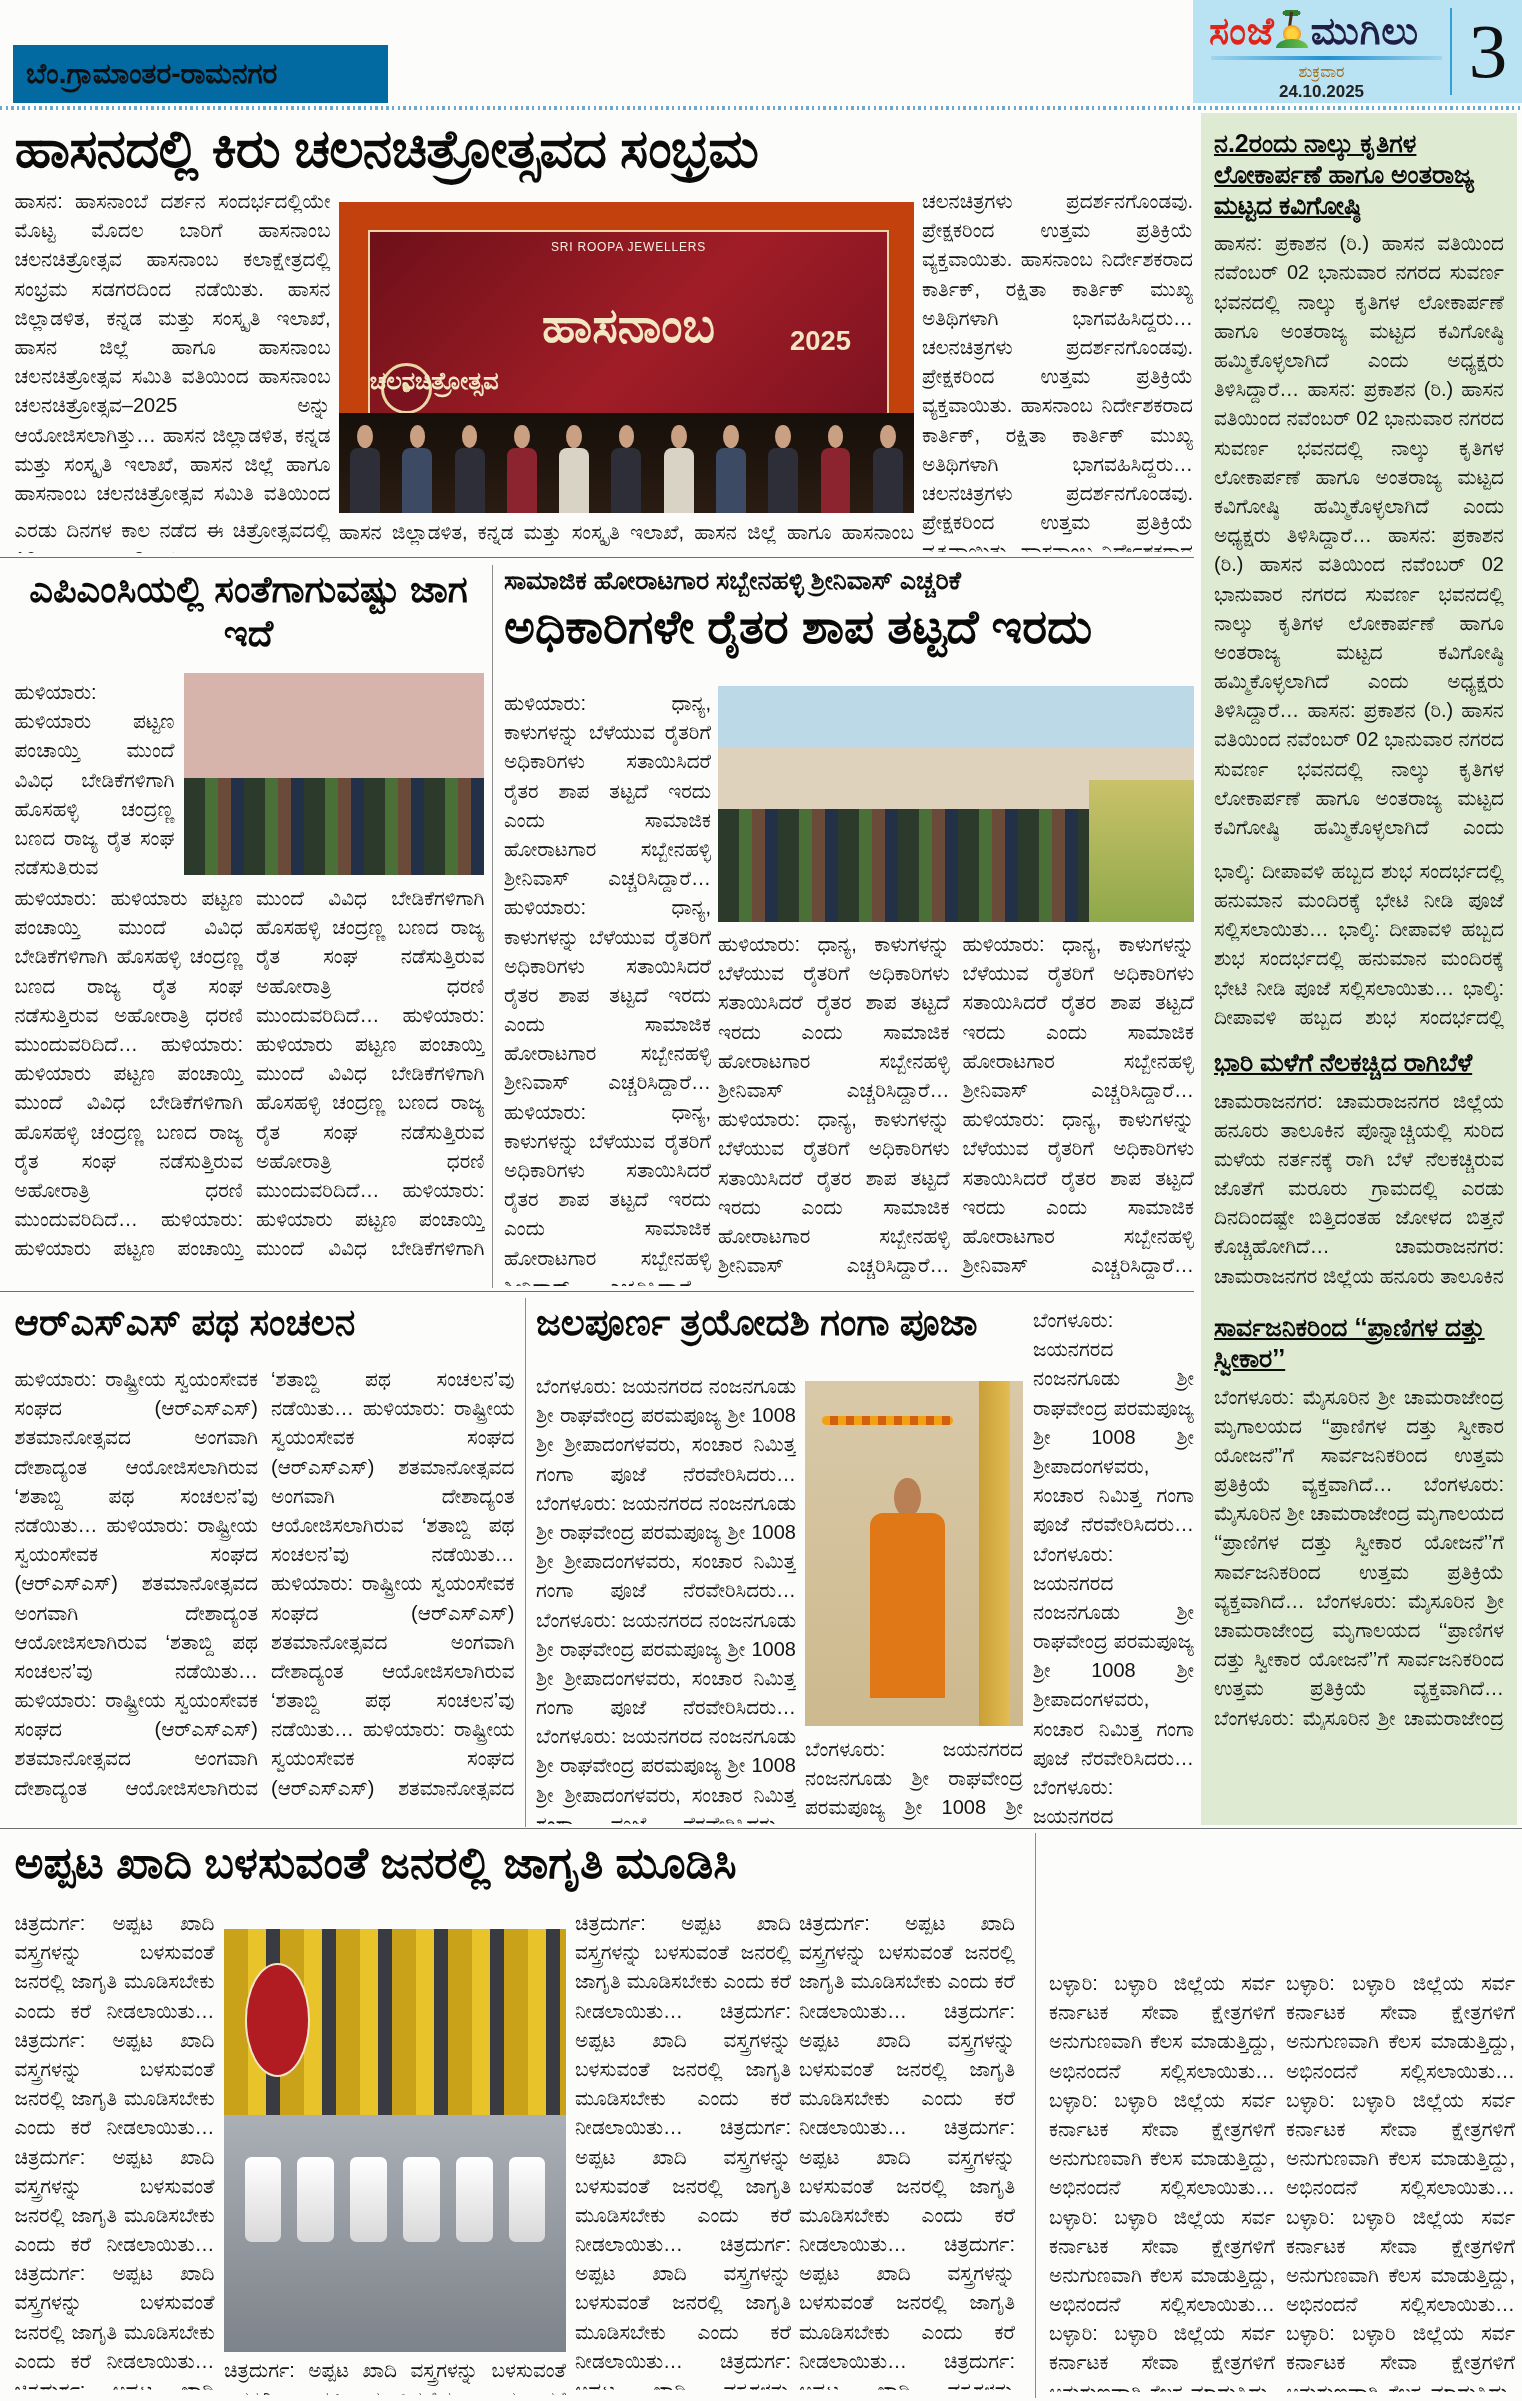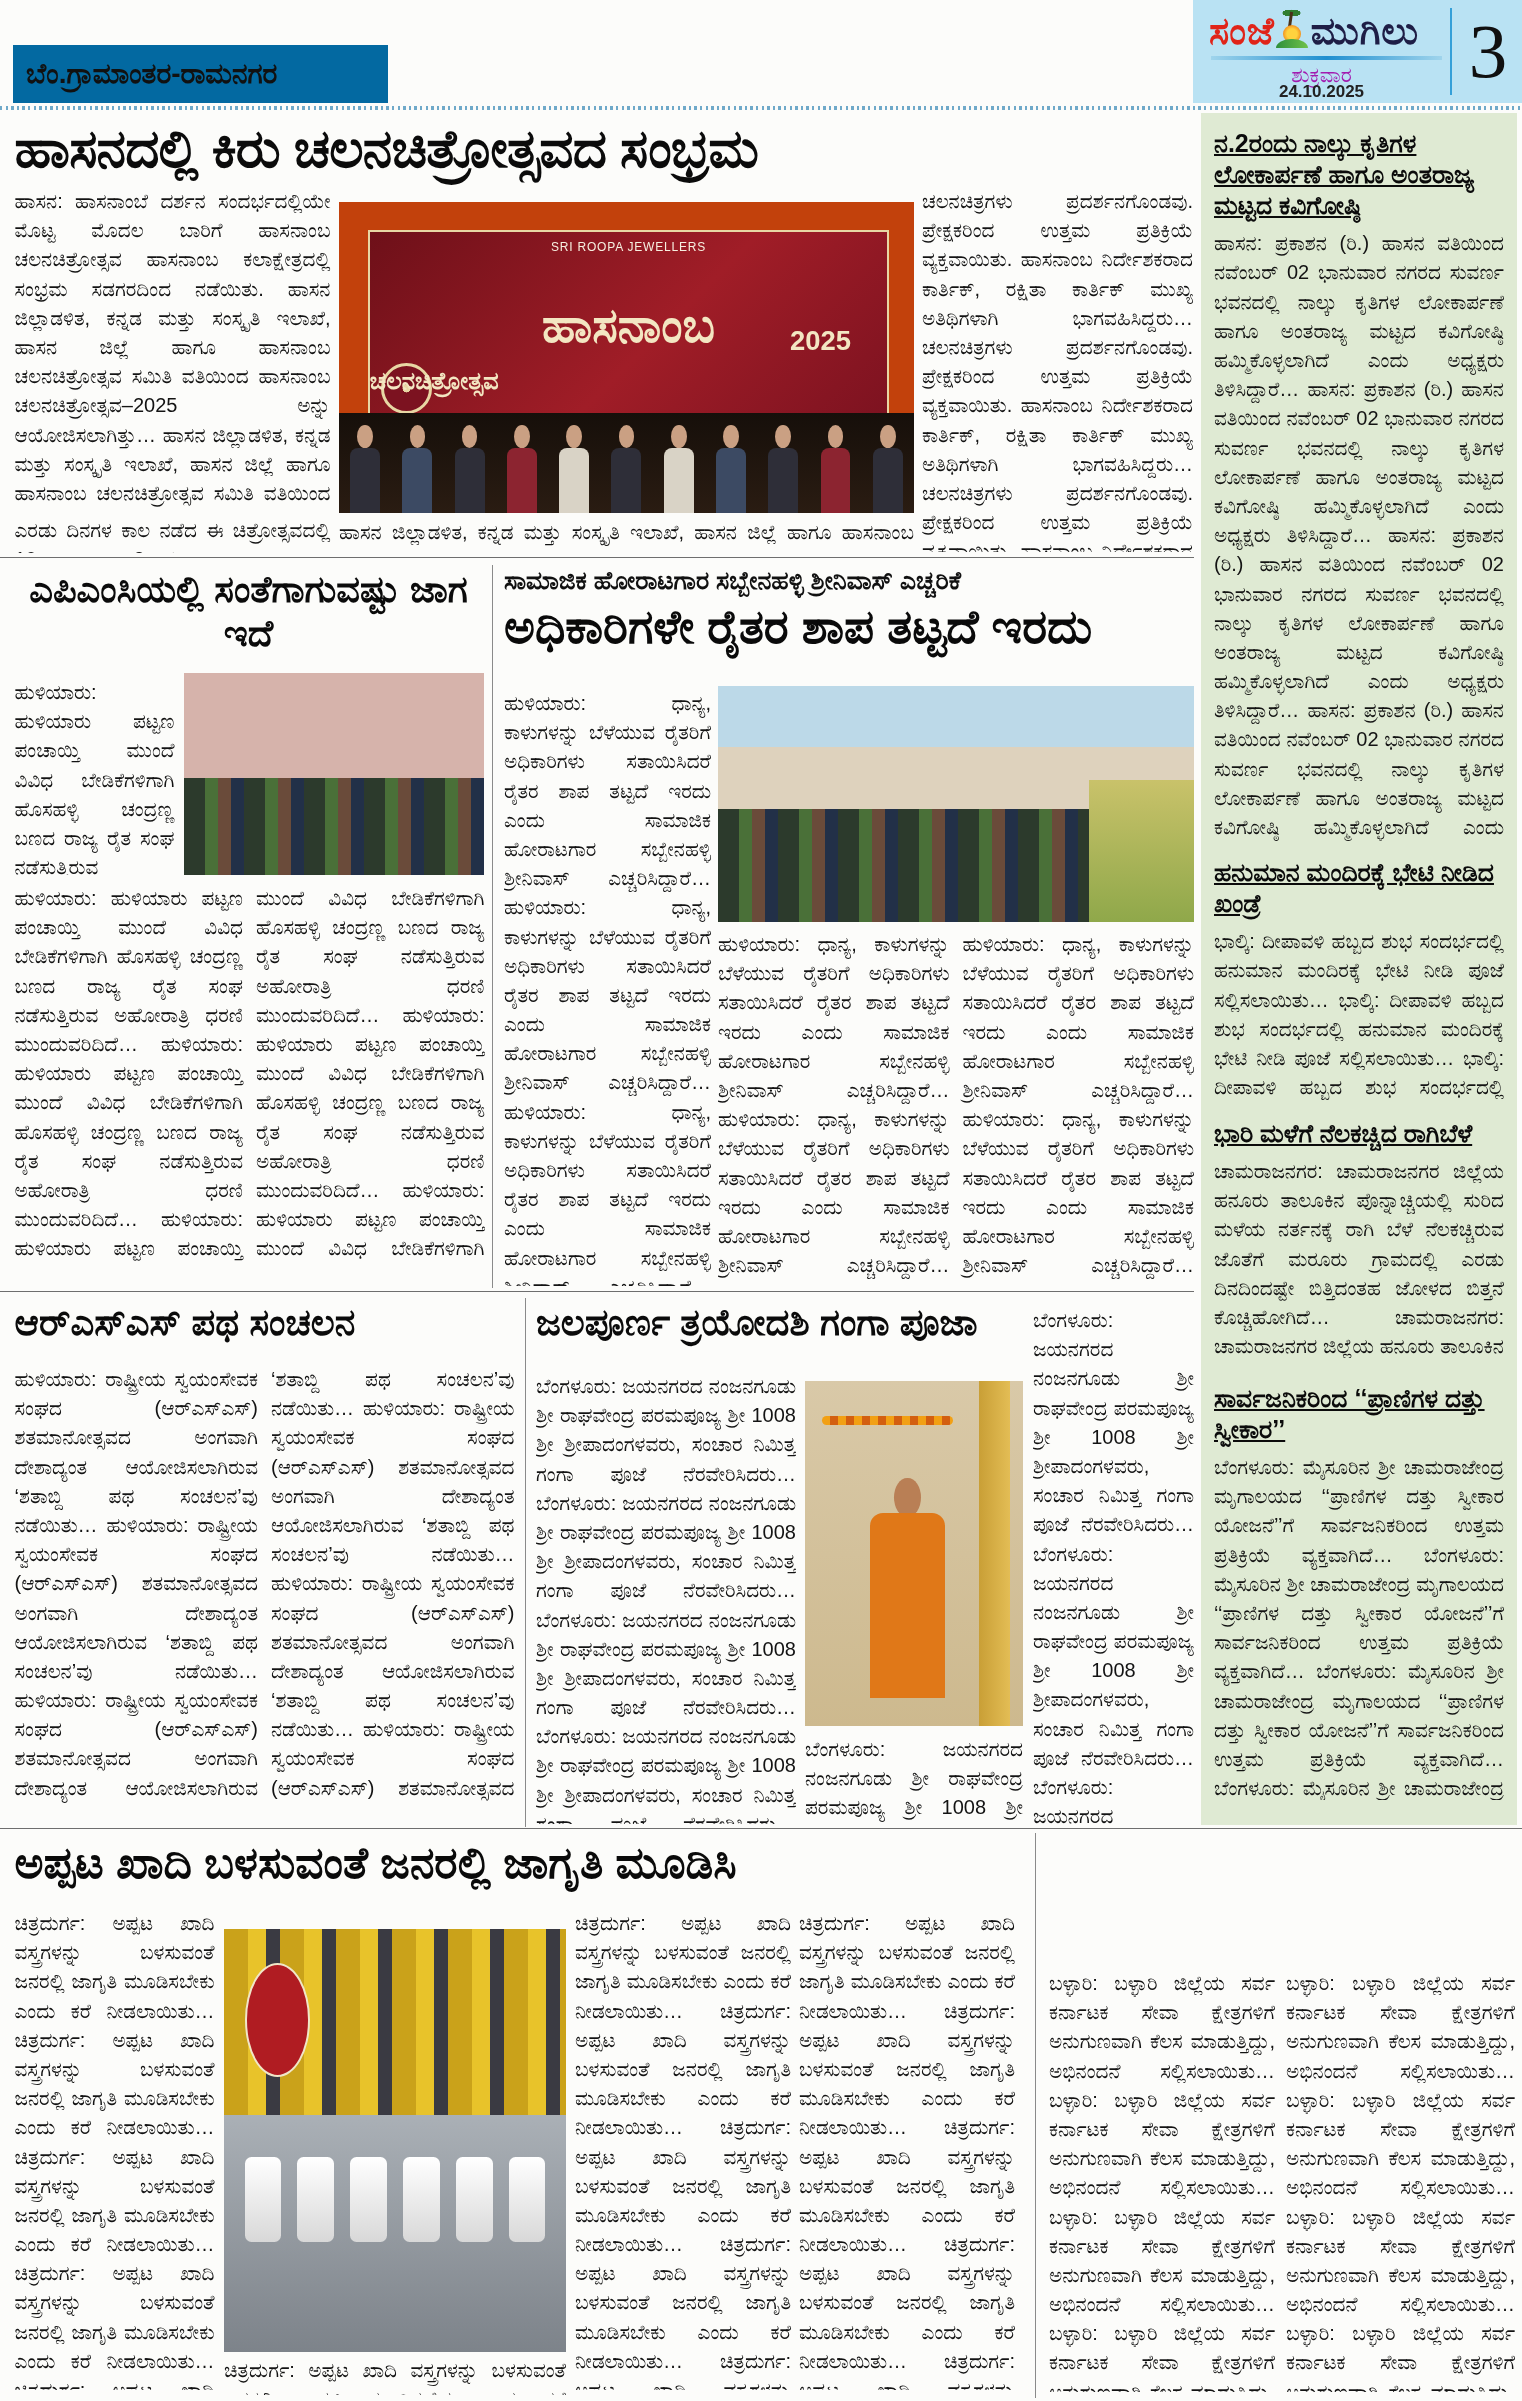--- a/index.html
+++ b/index.html
@@ -16,21 +16,21 @@
   .logo{display:inline-block;width:36px;height:36px;vertical-align:-4.8px;position:relative;}
   .logo .sun{position:absolute;left:8px;top:13px;width:18px;height:18px;border-radius:50%;
     background:radial-gradient(circle,#ffd23e 40%,#f08a1d 75%);}
   .logo .mound{position:absolute;left:1.6px;bottom:0;width:32px;height:9.7px;border-radius:50% 50% 0 0/100% 100% 0 0;
     background:linear-gradient(90deg,#2e8f3c,#6fc24a);}
   .logo .palm{position:absolute;left:14.5px;top:0;width:3.2px;height:16px;background:#4a3018;transform:rotate(8deg);}
   .logo .leaves{position:absolute;left:6.5px;top:-3.2px;width:21px;height:8px;border-radius:50%;
     background:radial-gradient(ellipse,#2f7d2f 60%,transparent 62%);}
   .brand-underline{position:absolute;left:18px;top:56px;width:231px;height:4px;
     background:linear-gradient(90deg,#9fd4ec,#1f8fd0,#9fd4ec);}
-  .mast-weekday{position:absolute;left:0;top:63px;width:257px;text-align:center;font-size:21px;color:#a21caf;}
+  .mast-weekday{position:absolute;left:0;top:63px;width:257px;text-align:center;font-size:16px;color:#a16207;}
   .mast-date{position:absolute;left:0;top:82px;width:257px;text-align:center;font-size:17px;font-weight:700;color:#222;}
   .mast-vrule{position:absolute;left:257px;top:8px;width:2.4px;height:87px;background:#35a0d8;}
   .page-number{position:absolute;left:260px;top:0;width:70px;height:103px;text-align:center;
     font-family:"Liberation Serif","DejaVu Serif",serif;font-size:77px;line-height:103px;color:#101010;}
   .dotted-divider{left:0;top:106px;width:1523px;height:4px;
     background:repeating-linear-gradient(90deg,#6fa9c9 0 2.4px,transparent 2.4px 5.6px);}
   
   .h-main{font-size:53px;font-weight:800;color:#0b0b0b;letter-spacing:-0.8px;}
   .h-big{font-size:37px;font-weight:800;color:#0b0b0b;line-height:1.18;}
   .h-mid{font-size:25px;font-weight:800;color:#0b0b0b;line-height:1.25;}
@@ -163,21 +163,20 @@
         </div>
     </div>
   </div>
   <div class="abs body" style="left:339px;top:518px;width:575px;height:36px;">ಹಾಸನ ಜಿಲ್ಲಾಡಳಿತ, ಕನ್ನಡ ಮತ್ತು ಸಂಸ್ಕೃತಿ ಇಲಾಖೆ, ಹಾಸನ ಜಿಲ್ಲೆ ಹಾಗೂ ಹಾಸನಾಂಬ ಚಲನಚಿತ್ರೋತ್ಸವ ಸಮಿತಿ ವತಿಯಿಂದ ಹಾಸನಾಂಬ ಚಲನಚಿತ್ರೋತ್ಸವ–2025 ಅನ್ನು ಆಯೋಜಿಸಲಾಗಿತ್ತು…</div>
 
   <div class="abs body" style="left:922px;top:187px;width:271px;height:365px;">ಚಲನಚಿತ್ರಗಳು ಪ್ರದರ್ಶನಗೊಂಡವು. ಪ್ರೇಕ್ಷಕರಿಂದ ಉತ್ತಮ ಪ್ರತಿಕ್ರಿಯೆ ವ್ಯಕ್ತವಾಯಿತು. ಹಾಸನಾಂಬ ನಿರ್ದೇಶಕರಾದ ಕಾರ್ತಿಕ್, ರಕ್ಷಿತಾ ಕಾರ್ತಿಕ್ ಮುಖ್ಯ ಅತಿಥಿಗಳಾಗಿ ಭಾಗವಹಿಸಿದ್ದರು… ಚಲನಚಿತ್ರಗಳು ಪ್ರದರ್ಶನಗೊಂಡವು. ಪ್ರೇಕ್ಷಕರಿಂದ ಉತ್ತಮ ಪ್ರತಿಕ್ರಿಯೆ ವ್ಯಕ್ತವಾಯಿತು. ಹಾಸನಾಂಬ ನಿರ್ದೇಶಕರಾದ ಕಾರ್ತಿಕ್, ರಕ್ಷಿತಾ ಕಾರ್ತಿಕ್ ಮುಖ್ಯ ಅತಿಥಿಗಳಾಗಿ ಭಾಗವಹಿಸಿದ್ದರು… ಚಲನಚಿತ್ರಗಳು ಪ್ರದರ್ಶನಗೊಂಡವು. ಪ್ರೇಕ್ಷಕರಿಂದ ಉತ್ತಮ ಪ್ರತಿಕ್ರಿಯೆ ವ್ಯಕ್ತವಾಯಿತು. ಹಾಸನಾಂಬ ನಿರ್ದೇಶಕರಾದ ಕಾರ್ತಿಕ್, ರಕ್ಷಿತಾ ಕಾರ್ತಿಕ್ ಮುಖ್ಯ ಅತಿಥಿಗಳಾಗಿ ಭಾಗವಹಿಸಿದ್ದರು… ಚಲನಚಿತ್ರಗಳು ಪ್ರದರ್ಶನಗೊಂಡವು. ಪ್ರೇಕ್ಷಕರಿಂದ ಉತ್ತಮ ಪ್ರತಿಕ್ರಿಯೆ ವ್ಯಕ್ತವಾಯಿತು. ಹಾಸನಾಂಬ ನಿರ್ದೇಶಕರಾದ ಕಾರ್ತಿಕ್, ರಕ್ಷಿತಾ ಕಾರ್ತಿಕ್ ಮುಖ್ಯ ಅತಿಥಿಗಳಾಗಿ ಭಾಗವಹಿಸಿದ್ದರು…</div>
 
   <div class="abs rail">
     <div class="h-mid">ನ.2ರಂದು ನಾಲ್ಕು ಕೃತಿಗಳ ಲೋಕಾರ್ಪಣೆ ಹಾಗೂ ಅಂತರಾಜ್ಯ ಮಟ್ಟದ ಕವಿಗೋಷ್ಠಿ</div>
     <div class="body" style="height:613px;">ಹಾಸನ: ಪ್ರಕಾಶನ (ರಿ.) ಹಾಸನ ವತಿಯಿಂದ ನವೆಂಬರ್ 02 ಭಾನುವಾರ ನಗರದ ಸುವರ್ಣ ಭವನದಲ್ಲಿ ನಾಲ್ಕು ಕೃತಿಗಳ ಲೋಕಾರ್ಪಣೆ ಹಾಗೂ ಅಂತರಾಜ್ಯ ಮಟ್ಟದ ಕವಿಗೋಷ್ಠಿ ಹಮ್ಮಿಕೊಳ್ಳಲಾಗಿದೆ ಎಂದು ಅಧ್ಯಕ್ಷರು ತಿಳಿಸಿದ್ದಾರೆ… ಹಾಸನ: ಪ್ರಕಾಶನ (ರಿ.) ಹಾಸನ ವತಿಯಿಂದ ನವೆಂಬರ್ 02 ಭಾನುವಾರ ನಗರದ ಸುವರ್ಣ ಭವನದಲ್ಲಿ ನಾಲ್ಕು ಕೃತಿಗಳ ಲೋಕಾರ್ಪಣೆ ಹಾಗೂ ಅಂತರಾಜ್ಯ ಮಟ್ಟದ ಕವಿಗೋಷ್ಠಿ ಹಮ್ಮಿಕೊಳ್ಳಲಾಗಿದೆ ಎಂದು ಅಧ್ಯಕ್ಷರು ತಿಳಿಸಿದ್ದಾರೆ… ಹಾಸನ: ಪ್ರಕಾಶನ (ರಿ.) ಹಾಸನ ವತಿಯಿಂದ ನವೆಂಬರ್ 02 ಭಾನುವಾರ ನಗರದ ಸುವರ್ಣ ಭವನದಲ್ಲಿ ನಾಲ್ಕು ಕೃತಿಗಳ ಲೋಕಾರ್ಪಣೆ ಹಾಗೂ ಅಂತರಾಜ್ಯ ಮಟ್ಟದ ಕವಿಗೋಷ್ಠಿ ಹಮ್ಮಿಕೊಳ್ಳಲಾಗಿದೆ ಎಂದು ಅಧ್ಯಕ್ಷರು ತಿಳಿಸಿದ್ದಾರೆ… ಹಾಸನ: ಪ್ರಕಾಶನ (ರಿ.) ಹಾಸನ ವತಿಯಿಂದ ನವೆಂಬರ್ 02 ಭಾನುವಾರ ನಗರದ ಸುವರ್ಣ ಭವನದಲ್ಲಿ ನಾಲ್ಕು ಕೃತಿಗಳ ಲೋಕಾರ್ಪಣೆ ಹಾಗೂ ಅಂತರಾಜ್ಯ ಮಟ್ಟದ ಕವಿಗೋಷ್ಠಿ ಹಮ್ಮಿಕೊಳ್ಳಲಾಗಿದೆ ಎಂದು ಅಧ್ಯಕ್ಷರು ತಿಳಿಸಿದ್ದಾರೆ… ಹಾಸನ: ಪ್ರಕಾಶನ (ರಿ.) ಹಾಸನ ವತಿಯಿಂದ ನವೆಂಬರ್ 02 ಭಾನುವಾರ ನಗರದ ಸುವರ್ಣ ಭವನದಲ್ಲಿ ನಾಲ್ಕು ಕೃತಿಗಳ ಲೋಕಾರ್ಪಣೆ ಹಾಗೂ ಅಂತರಾಜ್ಯ ಮಟ್ಟದ ಕವಿಗೋಷ್ಠಿ ಹಮ್ಮಿಕೊಳ್ಳಲಾಗಿದೆ ಎಂದು ಅಧ್ಯಕ್ಷರು ತಿಳಿಸಿದ್ದಾರೆ… ಹಾಸನ: ಪ್ರಕಾಶನ (ರಿ.) ಹಾಸನ ವತಿಯಿಂದ ನವೆಂಬರ್ 02 ಭಾನುವಾರ ನಗರದ ಸುವರ್ಣ ಭವನದಲ್ಲಿ ನಾಲ್ಕು ಕೃತಿಗಳ ಲೋಕಾರ್ಪಣೆ ಹಾಗೂ ಅಂತರಾಜ್ಯ ಮಟ್ಟದ ಕವಿಗೋಷ್ಠಿ ಹಮ್ಮಿಕೊಳ್ಳಲಾಗಿದೆ ಎಂದು ಅಧ್ಯಕ್ಷರು ತಿಳಿಸಿದ್ದಾರೆ… ಹಾಸನ: ಪ್ರಕಾಶನ (ರಿ.) ಹಾಸನ ವತಿಯಿಂದ ನವೆಂಬರ್ 02 ಭಾನುವಾರ ನಗರದ ಸುವರ್ಣ ಭವನದಲ್ಲಿ ನಾಲ್ಕು ಕೃತಿಗಳ ಲೋಕಾರ್ಪಣೆ ಹಾಗೂ ಅಂತರಾಜ್ಯ ಮಟ್ಟದ ಕವಿಗೋಷ್ಠಿ ಹಮ್ಮಿಕೊಳ್ಳಲಾಗಿದೆ ಎಂದು ಅಧ್ಯಕ್ಷರು ತಿಳಿಸಿದ್ದಾರೆ…</div>
-    <div class="h-mid">ಹನುಮಾನ ಮಂದಿರಕ್ಕೆ ಭೇಟಿ ನೀಡಿದ ಖಂಡ್ರೆ</div>
     <div class="body" style="height:176px;">ಭಾಲ್ಕಿ: ದೀಪಾವಳಿ ಹಬ್ಬದ ಶುಭ ಸಂದರ್ಭದಲ್ಲಿ ಹನುಮಾನ ಮಂದಿರಕ್ಕೆ ಭೇಟಿ ನೀಡಿ ಪೂಜೆ ಸಲ್ಲಿಸಲಾಯಿತು… ಭಾಲ್ಕಿ: ದೀಪಾವಳಿ ಹಬ್ಬದ ಶುಭ ಸಂದರ್ಭದಲ್ಲಿ ಹನುಮಾನ ಮಂದಿರಕ್ಕೆ ಭೇಟಿ ನೀಡಿ ಪೂಜೆ ಸಲ್ಲಿಸಲಾಯಿತು… ಭಾಲ್ಕಿ: ದೀಪಾವಳಿ ಹಬ್ಬದ ಶುಭ ಸಂದರ್ಭದಲ್ಲಿ ಹನುಮಾನ ಮಂದಿರಕ್ಕೆ ಭೇಟಿ ನೀಡಿ ಪೂಜೆ ಸಲ್ಲಿಸಲಾಯಿತು…</div>
     <div class="h-mid">ಭಾರಿ ಮಳೆಗೆ ನೆಲಕಚ್ಚಿದ ರಾಗಿಬೆಳೆ</div>
     <div class="body" style="height:211px;">ಚಾಮರಾಜನಗರ: ಚಾಮರಾಜನಗರ ಜಿಲ್ಲೆಯ ಹನೂರು ತಾಲೂಕಿನ ಪೊನ್ನಾಚ್ಚಿಯಲ್ಲಿ ಸುರಿದ ಮಳೆಯ ನರ್ತನಕ್ಕೆ ರಾಗಿ ಬೆಳೆ ನೆಲಕಚ್ಚಿರುವ ಜೊತೆಗೆ ಮರೂರು ಗ್ರಾಮದಲ್ಲಿ ಎರಡು ದಿನದಿಂದಷ್ಟೇ ಬಿತ್ತಿದಂತಹ ಜೋಳದ ಬಿತ್ತನೆ ಕೊಚ್ಚಿಹೋಗಿದೆ… ಚಾಮರಾಜನಗರ: ಚಾಮರಾಜನಗರ ಜಿಲ್ಲೆಯ ಹನೂರು ತಾಲೂಕಿನ ಪೊನ್ನಾಚ್ಚಿಯಲ್ಲಿ ಸುರಿದ ಮಳೆಯ ನರ್ತನಕ್ಕೆ ರಾಗಿ ಬೆಳೆ ನೆಲಕಚ್ಚಿರುವ ಜೊತೆಗೆ ಮರೂರು ಗ್ರಾಮದಲ್ಲಿ ಎರಡು ದಿನದಿಂದಷ್ಟೇ ಬಿತ್ತಿದಂತಹ ಜೋಳದ ಬಿತ್ತನೆ ಕೊಚ್ಚಿಹೋಗಿದೆ…</div>
     <div class="h-mid">ಸಾರ್ವಜನಿಕರಿಂದ ‘‘ಪ್ರಾಣಿಗಳ ದತ್ತು ಸ್ವೀಕಾರ’’</div>
     <div class="body" style="height:347px;">ಬೆಂಗಳೂರು: ಮೈಸೂರಿನ ಶ್ರೀ ಚಾಮರಾಜೇಂದ್ರ ಮೃಗಾಲಯದ ‘‘ಪ್ರಾಣಿಗಳ ದತ್ತು ಸ್ವೀಕಾರ ಯೋಜನೆ’’ಗೆ ಸಾರ್ವಜನಿಕರಿಂದ ಉತ್ತಮ ಪ್ರತಿಕ್ರಿಯೆ ವ್ಯಕ್ತವಾಗಿದೆ… ಬೆಂಗಳೂರು: ಮೈಸೂರಿನ ಶ್ರೀ ಚಾಮರಾಜೇಂದ್ರ ಮೃಗಾಲಯದ ‘‘ಪ್ರಾಣಿಗಳ ದತ್ತು ಸ್ವೀಕಾರ ಯೋಜನೆ’’ಗೆ ಸಾರ್ವಜನಿಕರಿಂದ ಉತ್ತಮ ಪ್ರತಿಕ್ರಿಯೆ ವ್ಯಕ್ತವಾಗಿದೆ… ಬೆಂಗಳೂರು: ಮೈಸೂರಿನ ಶ್ರೀ ಚಾಮರಾಜೇಂದ್ರ ಮೃಗಾಲಯದ ‘‘ಪ್ರಾಣಿಗಳ ದತ್ತು ಸ್ವೀಕಾರ ಯೋಜನೆ’’ಗೆ ಸಾರ್ವಜನಿಕರಿಂದ ಉತ್ತಮ ಪ್ರತಿಕ್ರಿಯೆ ವ್ಯಕ್ತವಾಗಿದೆ… ಬೆಂಗಳೂರು: ಮೈಸೂರಿನ ಶ್ರೀ ಚಾಮರಾಜೇಂದ್ರ ಮೃಗಾಲಯದ ‘‘ಪ್ರಾಣಿಗಳ ದತ್ತು ಸ್ವೀಕಾರ ಯೋಜನೆ’’ಗೆ ಸಾರ್ವಜನಿಕರಿಂದ ಉತ್ತಮ ಪ್ರತಿಕ್ರಿಯೆ ವ್ಯಕ್ತವಾಗಿದೆ… ಬೆಂಗಳೂರು: ಮೈಸೂರಿನ ಶ್ರೀ ಚಾಮರಾಜೇಂದ್ರ ಮೃಗಾಲಯದ ‘‘ಪ್ರಾಣಿಗಳ ದತ್ತು ಸ್ವೀಕಾರ ಯೋಜನೆ’’ಗೆ ಸಾರ್ವಜನಿಕರಿಂದ ಉತ್ತಮ ಪ್ರತಿಕ್ರಿಯೆ ವ್ಯಕ್ತವಾಗಿದೆ…</div>
   </div>
 
   <div class="abs hr" style="left:0;top:557px;width:1194px;"></div>
   <div class="abs vr" style="left:492px;top:565px;height:723px;"></div>
 

